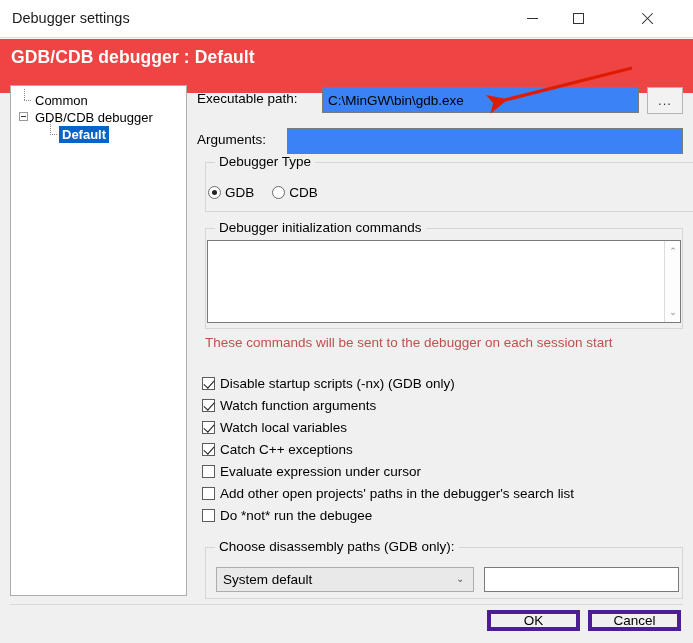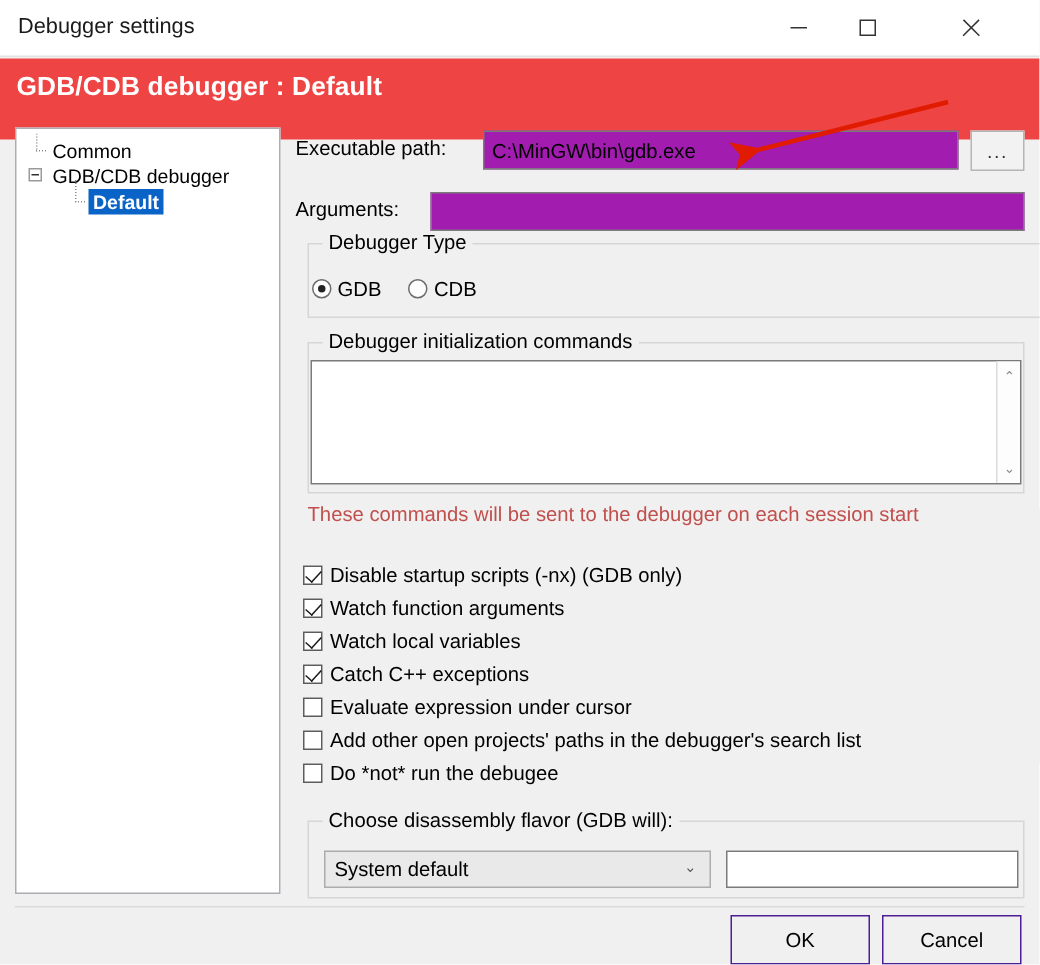--- a/index.html
+++ b/index.html
@@ -121,21 +121,21 @@
 
   .field-row { position: relative; height: 30px; }
   .field-label {
     position: absolute; left: 0; top: 6px;
     font-size: 13.5px; color: #000;
     white-space: nowrap;
   }
   .textbox {
     position: absolute;
     height: 26px;
-    background: #a21caf;
+    background: #3b82f6;
     border: 1px solid #7a7a7a;
     font-size: 13.5px; color: #000;
     padding: 3px 5px;
     line-height: 19px;
     white-space: nowrap;
     overflow: hidden;
   }
   .exec-box { left: 125px; top: 2px; width: 317px; }
   .args-box { left: 90px; top: 0px; width: 396px; }
   .browse-btn {
@@ -245,22 +245,22 @@
     font-size: 13.5px; padding: 3px 5px;
   }
 
   
   .hr-sep {
     position: absolute; left: 10px; top: 604px;
     width: 673px; height: 1px; background: #d9d9d9;
   }
   .dlg-btn {
     position: absolute; top: 610px;
-    height: 33px;
-    background: #f0f0f0; border: 1px solid #4c1d95;
+    height: 21px;
+    background: #f0f0f0; border: 4px solid #4c1d95;
     font-size: 13.5px; color: #000;
     display: flex; align-items: center; justify-content: center;
   }
   .btn-ok { left: 487px; width: 93px; }
   .btn-cancel { left: 588px; width: 93px; }
 
   
   .arrow-svg {
     position: absolute; left: 0; top: 0;
     width: 693px; height: 643px;
@@ -365,21 +365,21 @@
     <div class="cb-row" style="top:398px;">
       <div class="cbox"></div>
       <span class="cb-label">Add other open projects' paths in the debugger's search list</span>
     </div>
     <div class="cb-row" style="top:420px;">
       <div class="cbox"></div>
       <span class="cb-label">Do *not* run the debugee</span>
     </div>
 
     <div class="groupbox gb-flavor">
-      <div class="groupbox-title">Choose disassembly flavor (GDB will):</div>
+      <div class="groupbox-title">Choose disassembly paths (GDB only):</div>
       <div class="combo">
         <span>System default</span>
         <span class="combo-arrow">⌄</span>
       </div>
       <div class="flavor-box"></div>
     </div>
 
   </div>
 
   <div class="hr-sep"></div>

